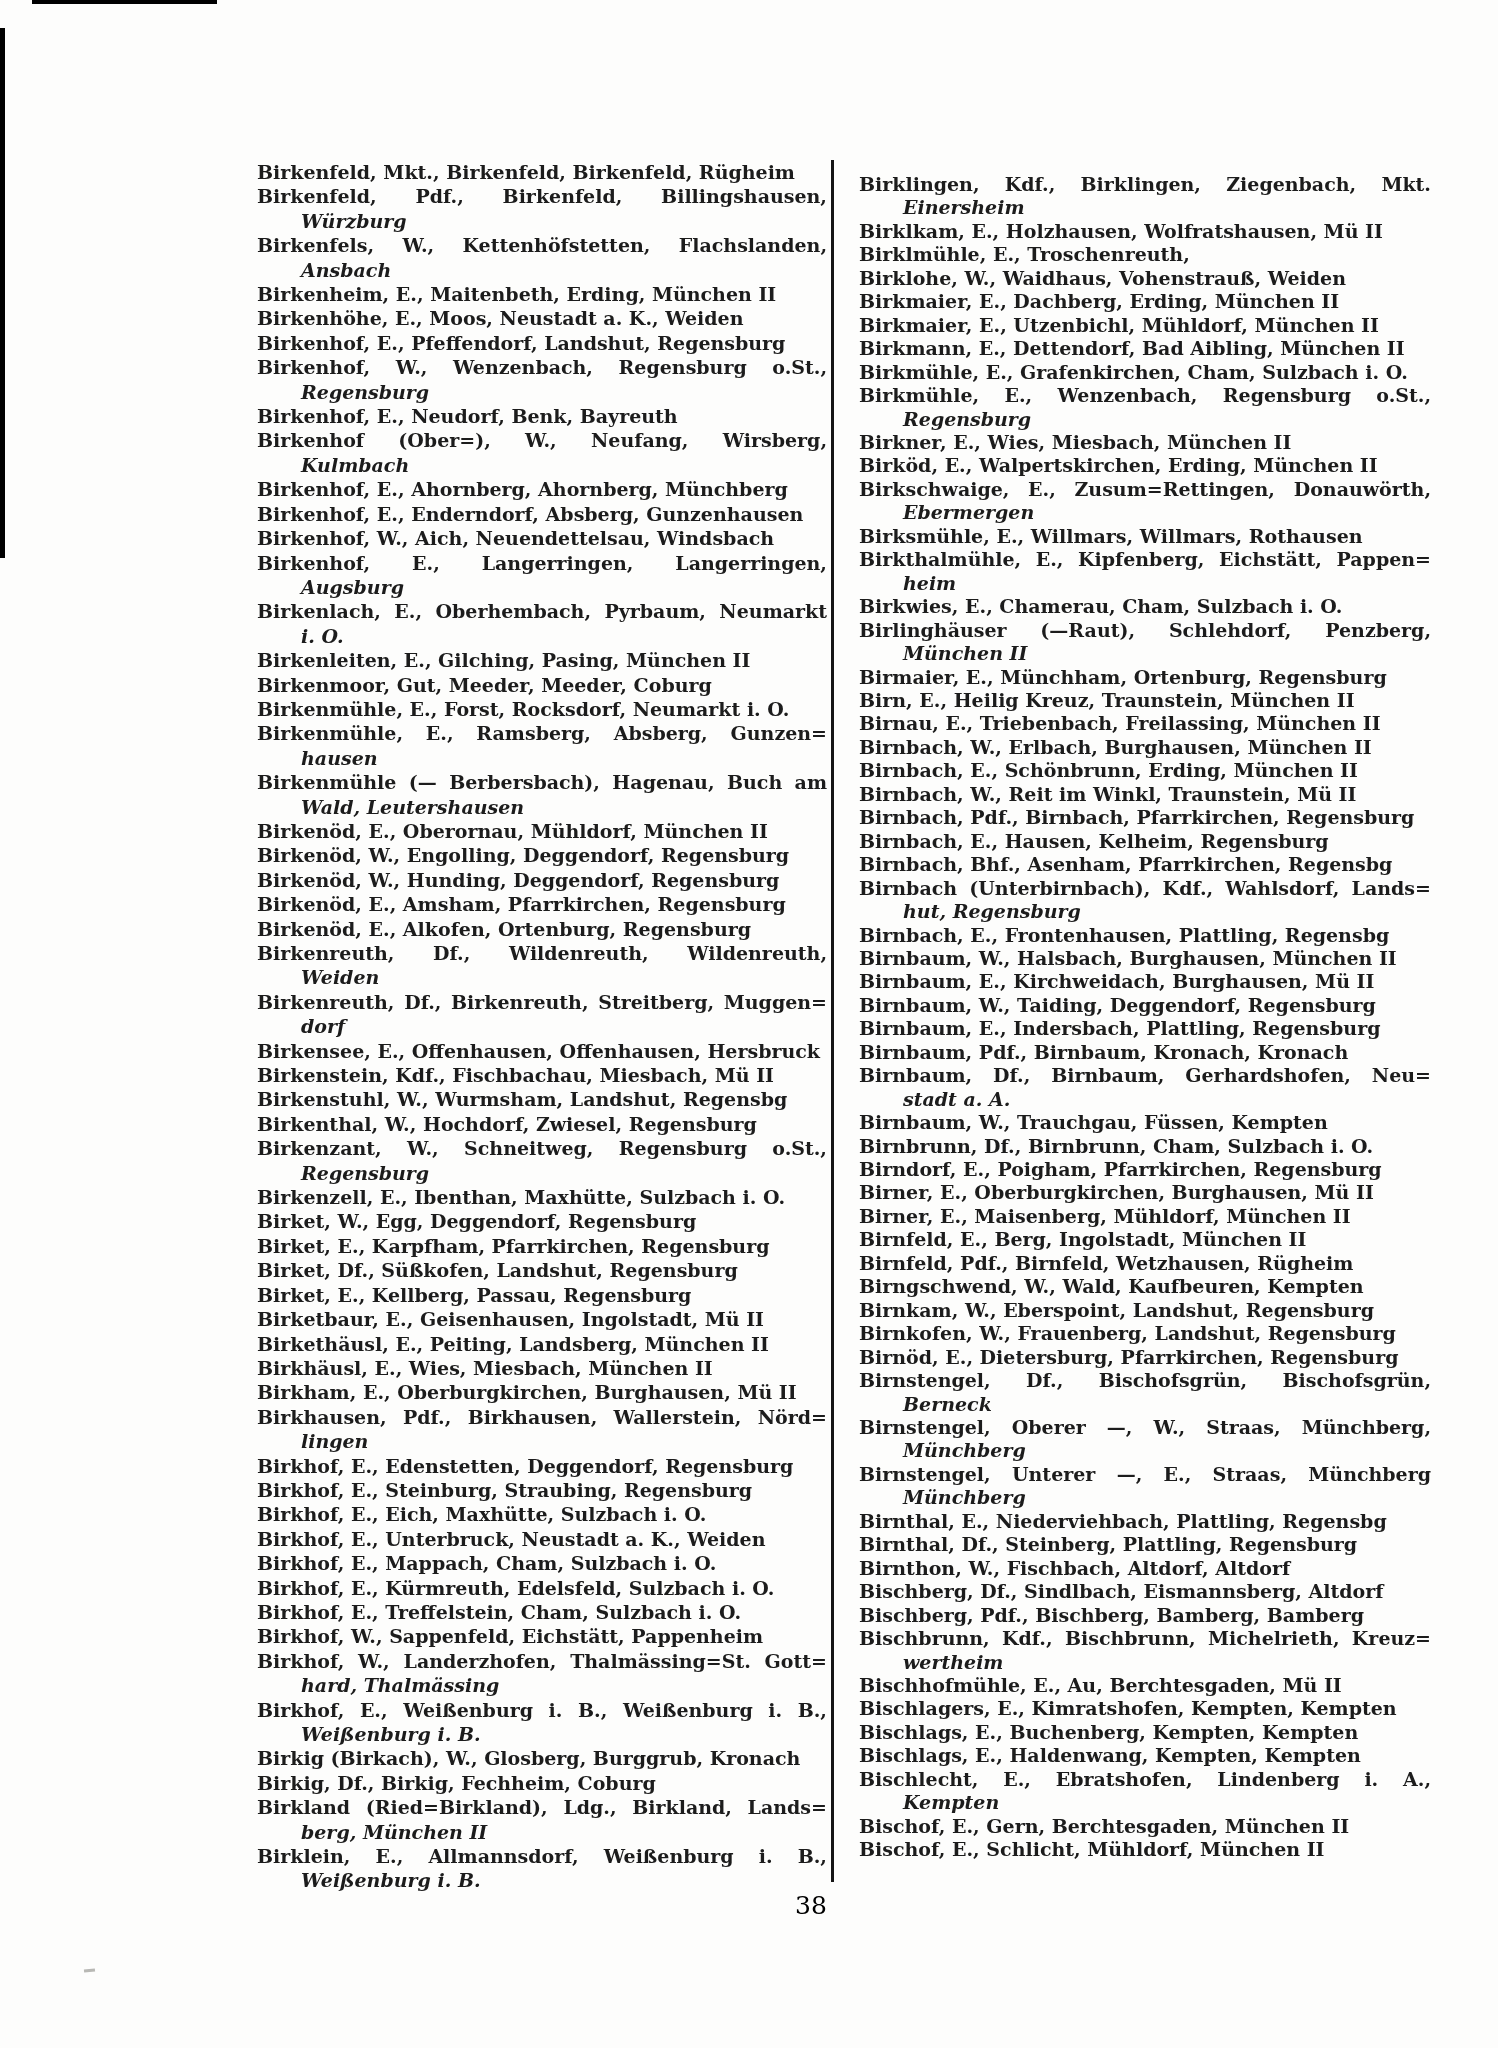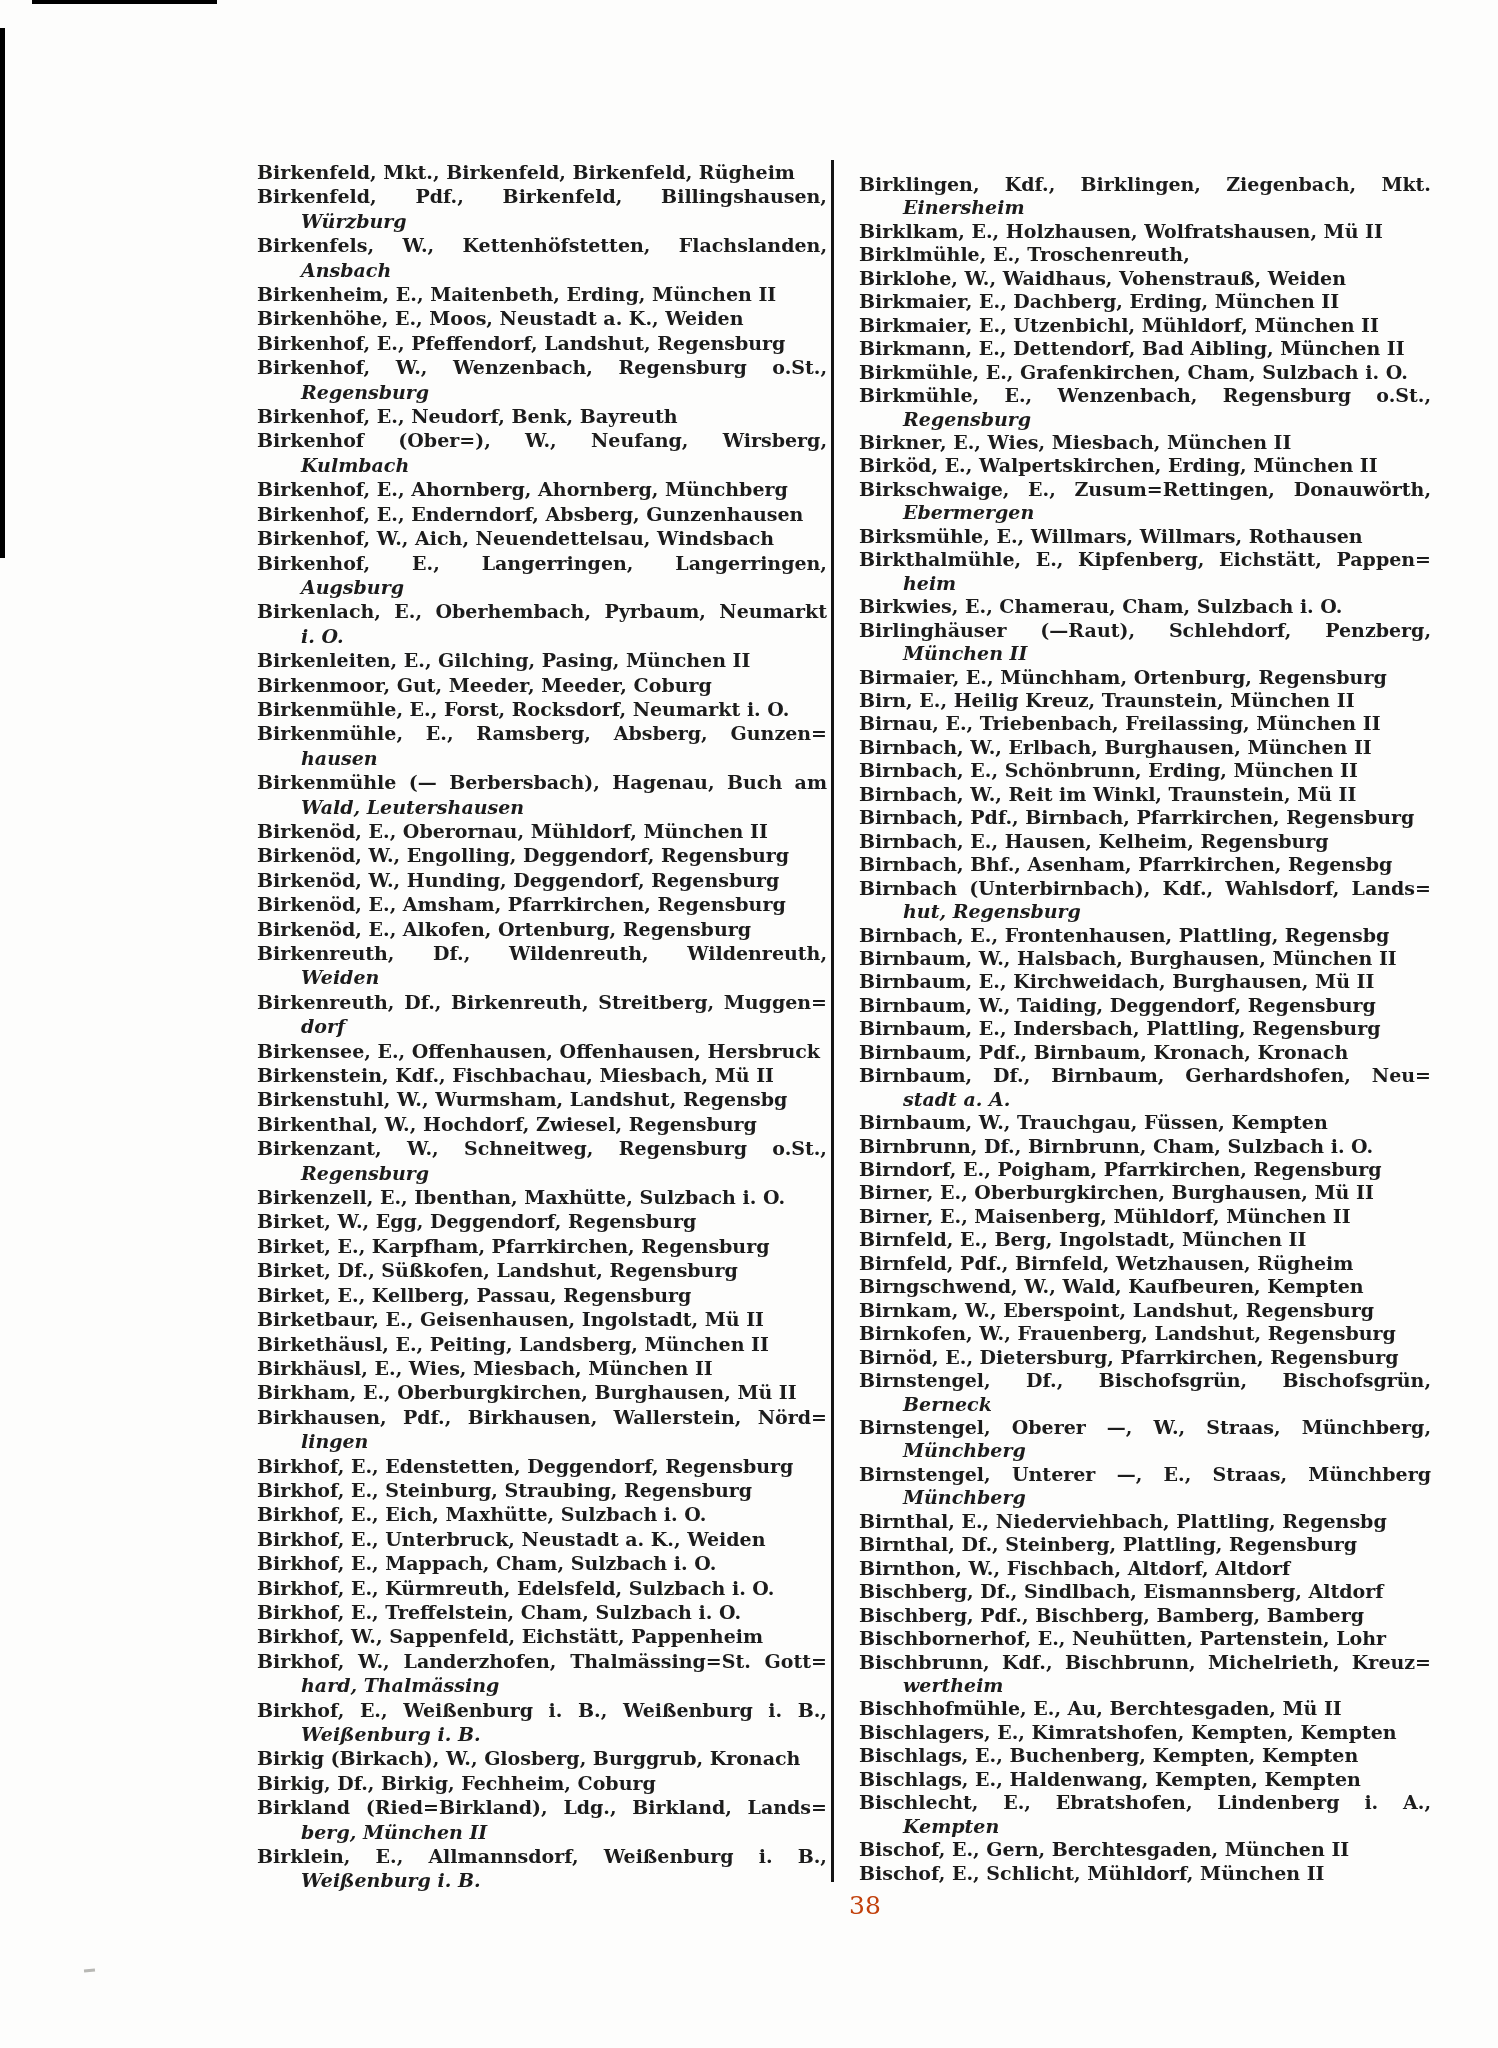--- a/index.html
+++ b/index.html
@@ -20,22 +20,22 @@
   .col{position:absolute;font-size:19px;font-weight:600;}
   .col-left{left:257px;top:160px;width:570px;line-height:24.4px;}
   .col-right{left:859px;top:158px;width:572px;line-height:23.45px;margin-top:15px;}
   .divider{position:absolute;left:831px;top:160px;width:3px;height:1722px;background:#151515;}
   .entry{margin:0;}
   .line{text-align:left;}
   .line.full{text-align:justify;text-align-last:justify;}
   .line.cont{padding-left:44px;font-style:italic;}
   .pagenum{
     position:absolute;left:795px;top:1891px;width:140px;
-    text-align:center;font-size:25px;font-weight:400;
-    font-family:"DejaVu Serif","Liberation Serif",serif;color:#c2410c;
+    text-align:left;font-size:25px;font-weight:400;
+    font-family:"DejaVu Serif","Liberation Serif",serif;color:#000000;
   }
 </style>
 </head>
 <body>
 
 <div class="page">
   <div class="edge-left"></div>
   <div class="edge-top"></div>
 
   <div class="col col-left">
@@ -385,23 +385,20 @@
       <div class="entry">
         <div class="line">Birnthon, W., Fischbach, Altdorf, Altdorf</div>
       </div>
       <div class="entry">
         <div class="line">Bischberg, Df., Sindlbach, Eismannsberg, Altdorf</div>
       </div>
       <div class="entry">
         <div class="line">Bischberg, Pdf., Bischberg, Bamberg, Bamberg</div>
       </div>
       <div class="entry">
-        <div class="line">Bischbornerhof, E., Neuhütten, Partenstein, Lohr</div>
-      </div>
-      <div class="entry">
         <div class="line full">Bischbrunn, Kdf., Bischbrunn, Michelrieth, Kreuz=</div>
         <div class="line cont">wertheim</div>
       </div>
       <div class="entry">
         <div class="line">Bischhofmühle, E., Au, Berchtesgaden, Mü II</div>
       </div>
       <div class="entry">
         <div class="line">Bischlagers, E., Kimratshofen, Kempten, Kempten</div>
       </div>
       <div class="entry">

